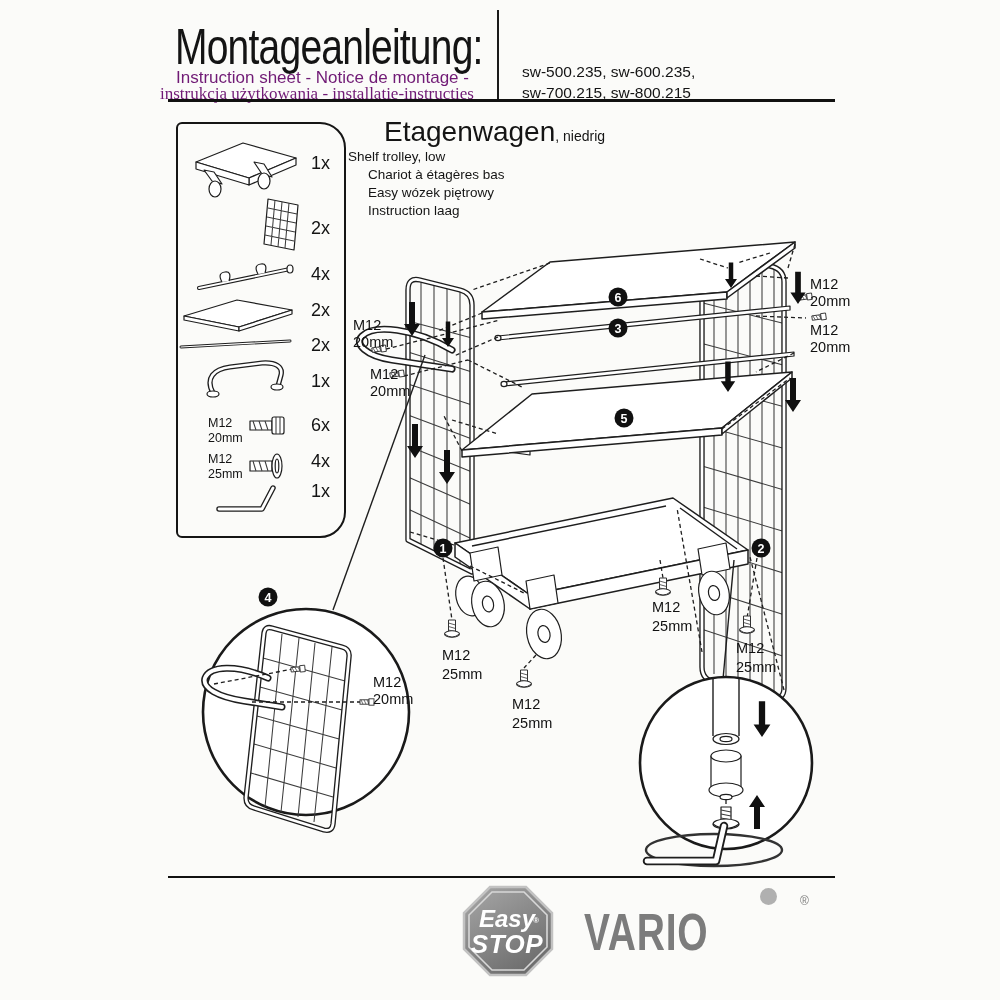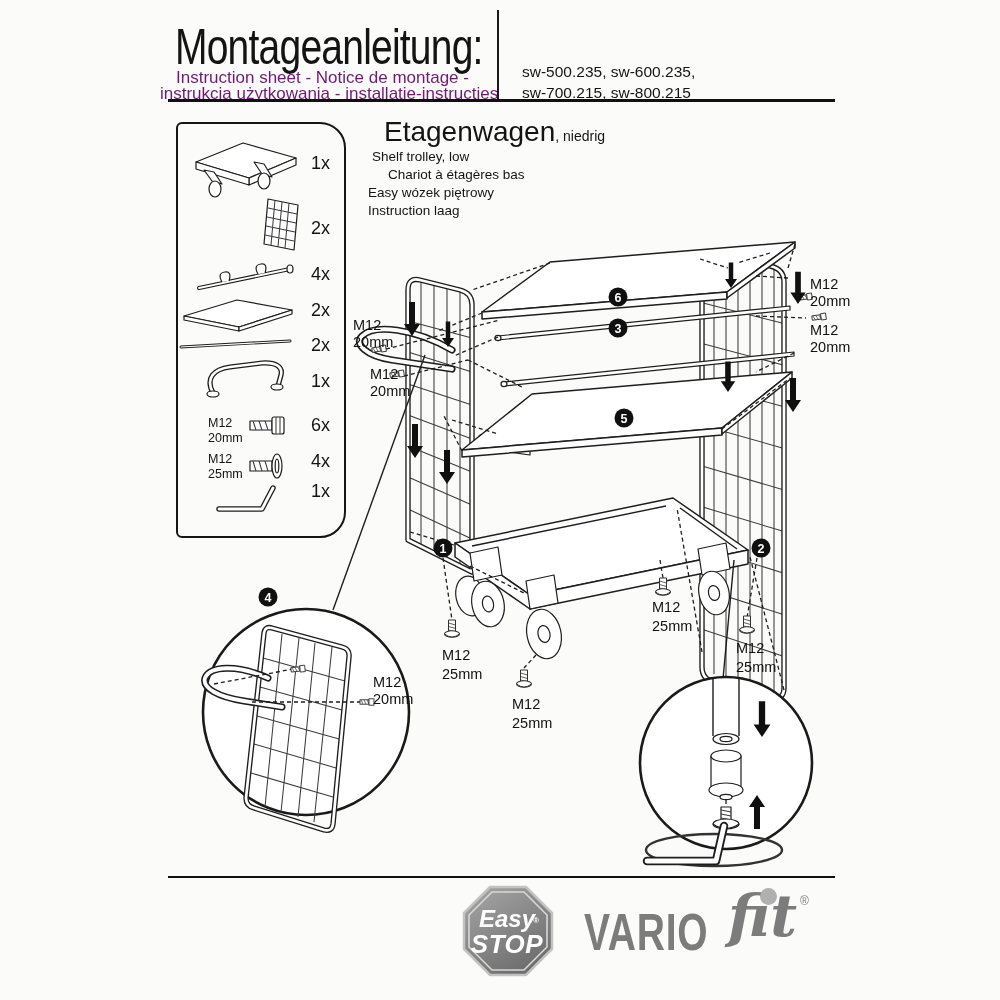--- a/index.html
+++ b/index.html
@@ -40,33 +40,33 @@
 </style>
 </head>
 <body>
 
 <div class="page">
 
   <div class="abs" style="left:175px;top:18px;">
     <div class="main-title">Montageanleitung:</div>
   </div>
   <div class="abs sub" style="left:176px;top:68px;">Instruction sheet - Notice de montage -</div>
-  <div class="abs sub" style="left:160px;top:84px;">instrukcja użytkowania - installatie-instructies</div>
+  <div class="abs sub" style="left:160px;top:84px;font-family:Liberation Serif, serif;">instrukcja użytkowania - installatie-instructies</div>
   <div class="abs vline" style="left:497px;top:10px;height:89px;"></div>
   <div class="abs models" style="left:522px;top:28px;margin-top:33px;">
     <div>sw-500.235, sw-600.235,</div>
     <div>sw-700.215, sw-800.215</div>
   </div>
   <div class="abs hrule" style="left:168px;top:99px;width:667px;height:3px;"></div>
 
   <div class="abs" style="left:368px;top:116px;white-space:nowrap;">
     <span class="pt-main">Etagenwagen</span><span class="pt-suffix">, niedrig</span>
   </div>
-  <div class="abs pt-line" style="left:372px;top:149px;">Shelf trolley, low</div>
-  <div class="abs pt-line" style="left:388px;top:167px;">Chariot à étagères bas</div>
+  <div class="abs pt-line" style="left:348px;top:149px;">Shelf trolley, low</div>
+  <div class="abs pt-line" style="left:368px;top:167px;">Chariot à étagères bas</div>
   <div class="abs pt-line" style="left:368px;top:185px;">Easy wózek piętrowy</div>
   <div class="abs pt-line" style="left:368px;top:203px;">Instruction laag</div>
 
   <div class="abs parts-box" style="left:176px;top:122px;width:166px;height:412px;"></div>
 
   <svg class="abs" style="left:176px;top:122px;" width="166" height="412" viewBox="176 122 166 412">
 
     <g>
       <polygon class="f2" points="196,162 243,143 296,158 249,178"></polygon>
       <polygon class="f2" points="249,178 296,158 296,165 249,185"></polygon>
@@ -372,18 +372,17 @@
     </defs>
     <polygon points="30,4 66,4 92,30 92,66 66,92 30,92 4,66 4,30" fill="url(#esg)" stroke="#c2c2c2" stroke-width="2.5"></polygon>
     <polygon points="32,9 64,9 87,32 87,64 64,87 32,87 9,64 9,32" fill="none" stroke="#d8d8d8" stroke-width="1.6"></polygon>
     <text class="es-txt" x="47" y="44" font-size="24">Easy</text>
     <text class="es-txt" x="76" y="40" font-size="8">®</text>
     <text class="es-txt" x="47" y="70" font-size="26" letter-spacing="0.5">STOP</text>
   </svg>
 
   <div class="abs" style="left:584px;top:886px;width:260px;height:80px;">
     <span class="abs vario" style="left:0;top:16px;">VARIO</span>
-    <span class="abs fit" style="left:144px;top:-4px;">fit</span>
     <span class="abs dot" style="left:176px;top:2px;"></span>
     <span class="abs reg-sup" style="left:216px;top:8px;">®</span>
   </div>
 
 </div>
 
 </body></html>

